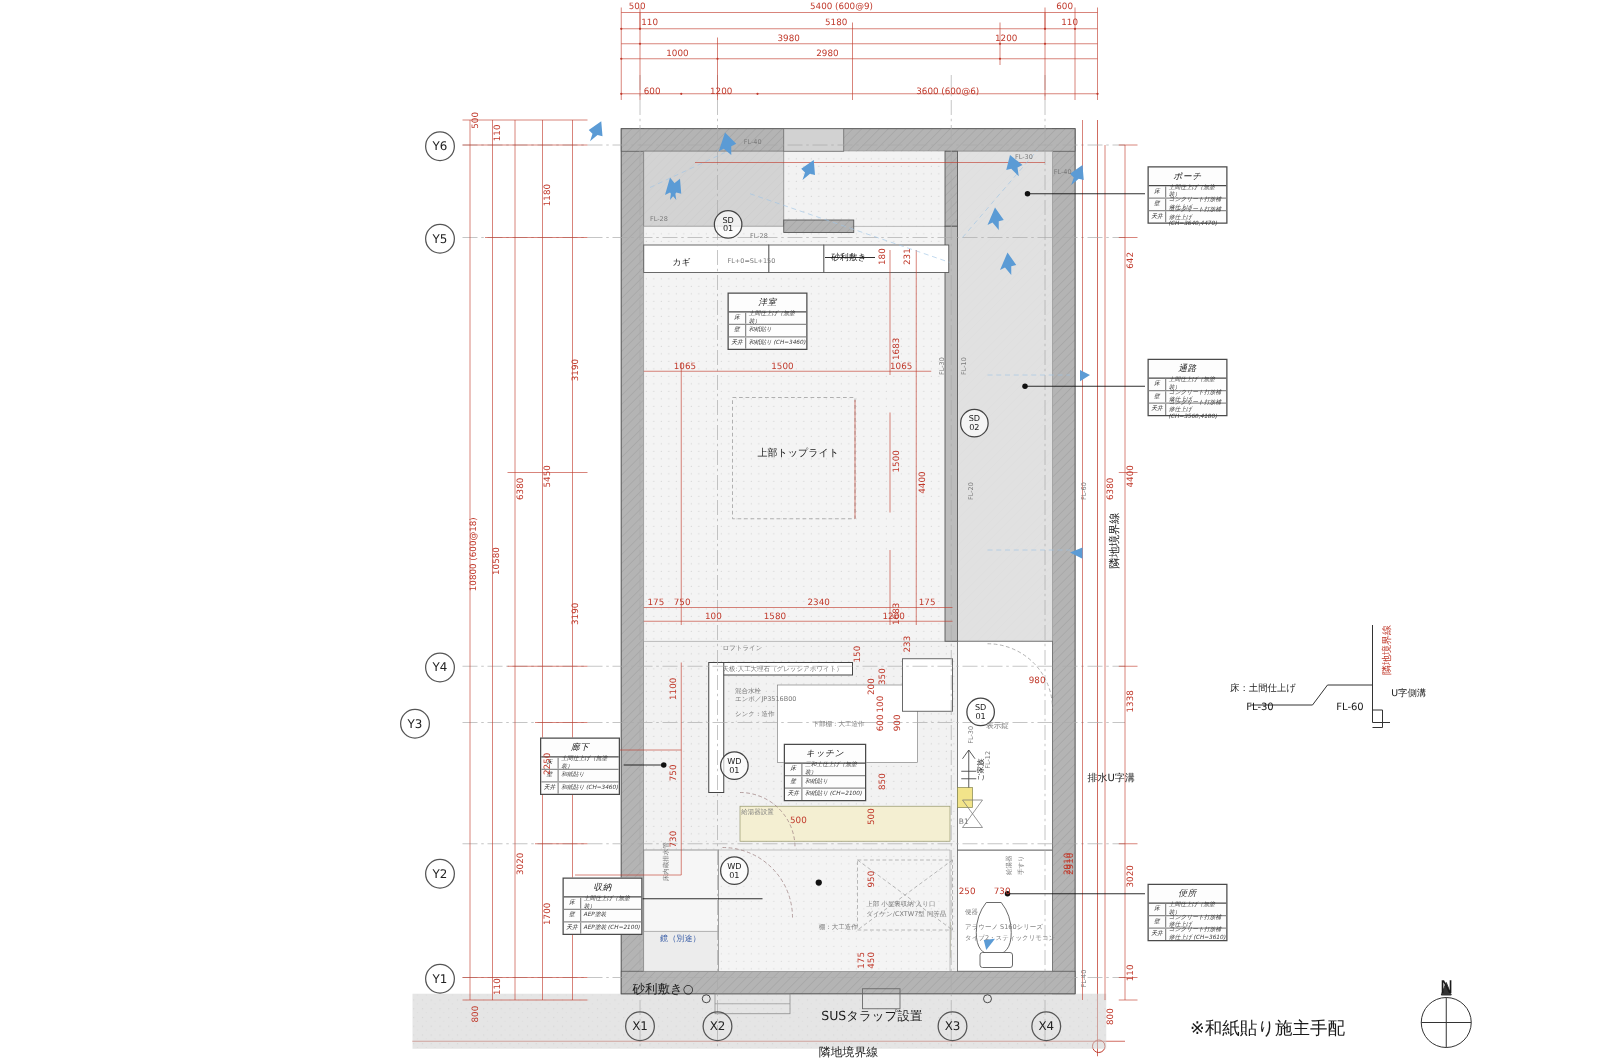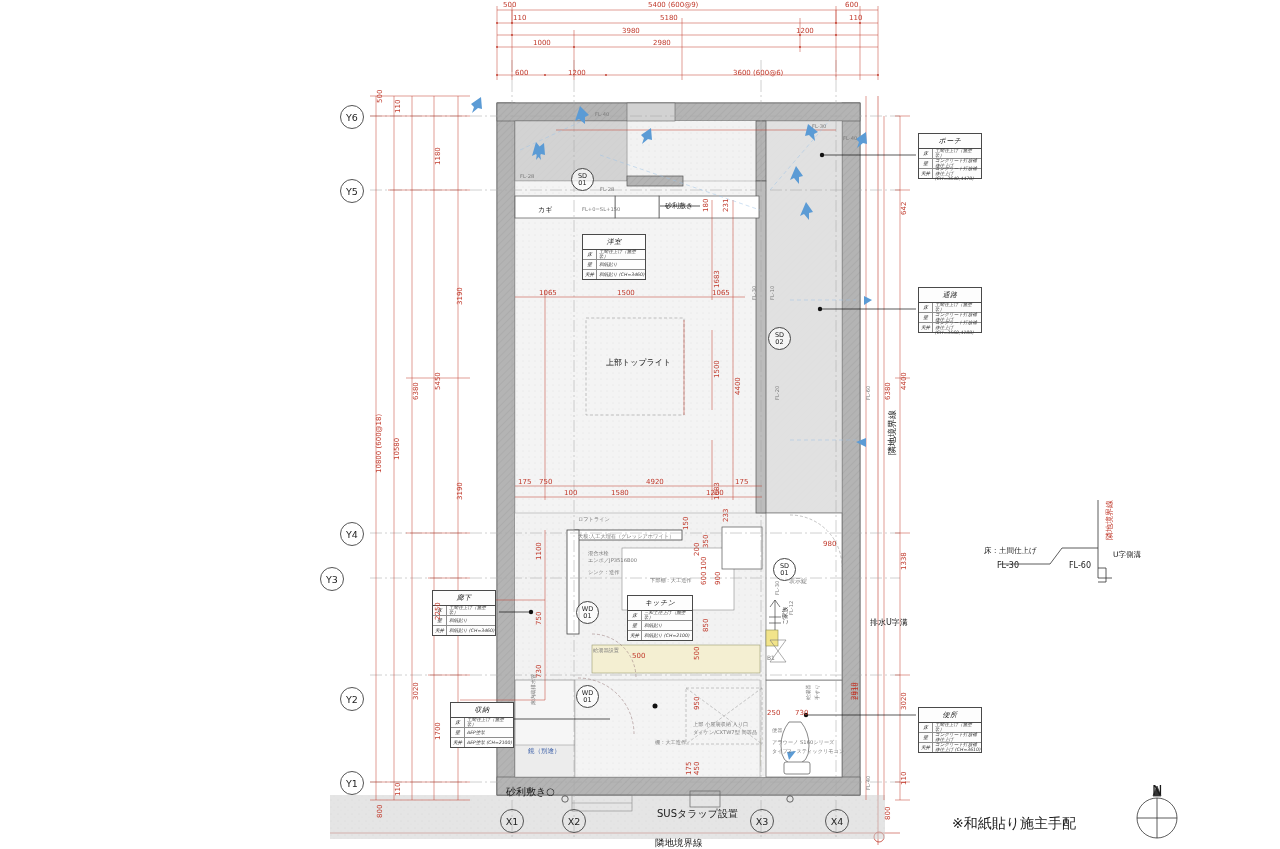--- a/index.html
+++ b/index.html
@@ -542,21 +542,21 @@
 
   <div class="dim" style="left:539px;top:290px">1065</div>
   <div class="dim" style="left:617px;top:290px">1500</div>
   <div class="dim" style="left:712px;top:290px">1065</div>
   <div class="dimv" style="left:714px;top:378px">1500</div>
   <div class="dimv" style="left:735px;top:395px">4400</div>
   <div class="dimv" style="left:714px;top:288px">1683</div>
   <div class="dimv" style="left:714px;top:500px">1683</div>
   <div class="dim" style="left:518px;top:479px">175</div>
   <div class="dim" style="left:539px;top:479px">750</div>
-  <div class="dim" style="left:646px;top:479px">4920</div>
+  <div class="dim" style="left:646px;top:479px">2340</div>
   <div class="dim" style="left:706px;top:490px">1200</div>
   <div class="dim" style="left:735px;top:479px">175</div>
   <div class="dim" style="left:564px;top:490px">100</div>
   <div class="dim" style="left:611px;top:490px">1580</div>
   <div class="dimv" style="left:723px;top:522px">233</div>
   <div class="dimv" style="left:723px;top:212px">231</div>
   <div class="dimv" style="left:703px;top:212px">180</div>
   <div class="dimv" style="left:536px;top:560px">1100</div>
   <div class="dimv" style="left:536px;top:625px">750</div>
   <div class="dimv" style="left:536px;top:678px">730</div>

